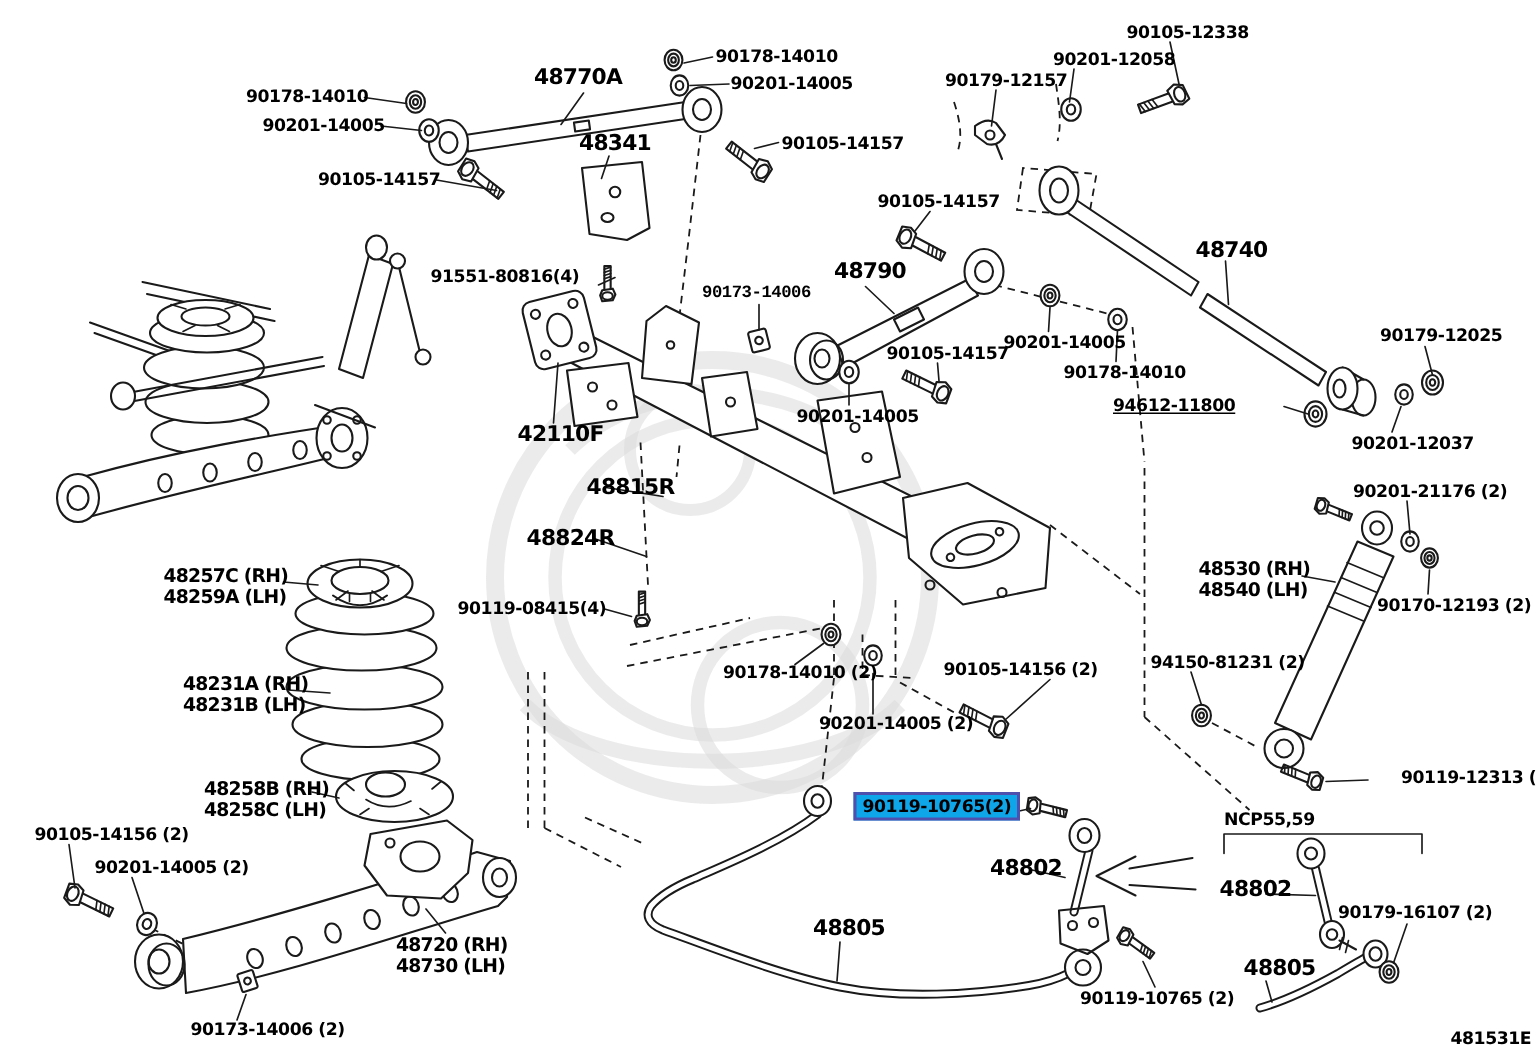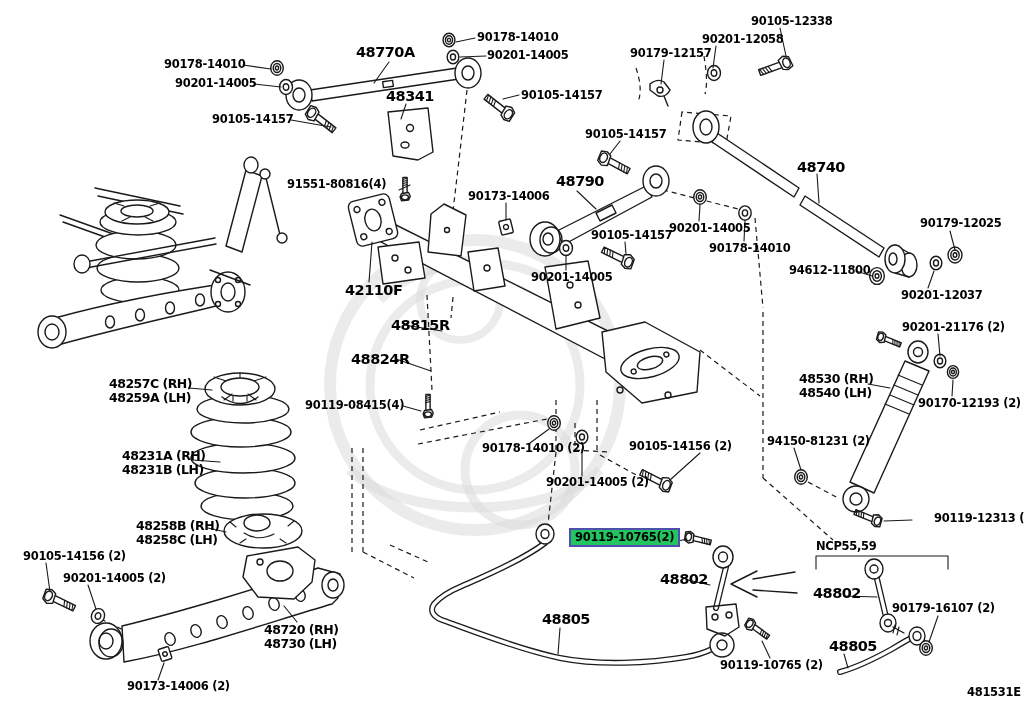--- a/index.html
+++ b/index.html
@@ -332,28 +332,28 @@
       <div class="lbl l" style="left: 356px; top: 45px;">48770A</div>
       <div class="lbl s" style="left: 477px; top: 31px;">90178-14010</div>
       <div class="lbl s" style="left: 487px; top: 49px;">90201-14005</div>
       <div class="lbl l" style="left: 386px; top: 89px;">48341</div>
       <div class="lbl s" style="left: 521px; top: 89px;">90105-14157</div>
       <div class="lbl s" style="left: 630px; top: 47px;">90179-12157</div>
       <div class="lbl s" style="left: 702px; top: 33px;">90201-12058</div>
       <div class="lbl s" style="left: 751px; top: 15px;">90105-12338</div>
       <div class="lbl s" style="left: 585px; top: 128px;">90105-14157</div>
       <div class="lbl l" style="left: 556px; top: 174px;">48790</div>
-      <div class="lbl s" style="left: 468px; top: 190px;">90173-14006</div>
+      <div class="lbl s" style="left: 468px; top: 190px; font-family: Liberation Mono, monospace;">90173-14006</div>
       <div class="lbl l" style="left: 797px; top: 160px;">48740</div>
       <div class="lbl s" style="left: 591px; top: 229px;">90105-14157</div>
       <div class="lbl s" style="left: 669px; top: 222px;">90201-14005</div>
       <div class="lbl s" style="left: 709px; top: 242px;">90178-14010</div>
       <div class="lbl s" style="left: 531px; top: 271px;">90201-14005</div>
       <div class="lbl s" style="left: 920px; top: 217px;">90179-12025</div>
-      <div class="lbl s" style="left: 789px; top: 264px;">94612-11800</div>
+      <div class="lbl s" style="left: 742px; top: 264px; text-decoration: underline;">94612-11800</div>
       <div class="lbl s" style="left: 901px; top: 289px;">90201-12037</div>
       <div class="lbl s" style="left: 287px; top: 178px;">91551-80816(4)</div>
       <div class="lbl l" style="left: 345px; top: 283px;">42110F</div>
       <div class="lbl l" style="left: 359px; top: 318px; margin-left: 32px;">48815R</div>
       <div class="lbl l" style="left: 351px; top: 352px;">48824R</div>
       <div class="lbl s" style="left: 902px; top: 321px;">90201-21176 (2)</div>
       <div class="lbl m" style="left: 799px; top: 372px;">48530 (RH)</div>
       <div class="lbl m" style="left: 799px; top: 386px;">48540 (LH)</div>
       <div class="lbl s" style="left: 918px; top: 397px;">90170-12193 (2)</div>
       <div class="lbl m" style="left: 109px; top: 377px;">48257C (RH)</div>
@@ -363,21 +363,21 @@
       <div class="lbl m" style="left: 122px; top: 463px;">48231B (LH)</div>
       <div class="lbl s" style="left: 482px; top: 442px;">90178-14010 (2)</div>
       <div class="lbl s" style="left: 629px; top: 440px;">90105-14156 (2)</div>
       <div class="lbl s" style="left: 767px; top: 435px;">94150-81231 (2)</div>
       <div class="lbl s" style="left: 546px; top: 476px;">90201-14005 (2)</div>
       <div class="lbl m" style="left: 136px; top: 519px;">48258B (RH)</div>
       <div class="lbl m" style="left: 136px; top: 533px;">48258C (LH)</div>
       <div class="lbl s" style="left: 23px; top: 550px;">90105-14156 (2)</div>
       <div class="lbl s" style="left: 63px; top: 572px;">90201-14005 (2)</div>
       <div class="lbl s" style="left: 914px; top: 512px; margin-left: 20px;">90119-12313 (2)</div>
-      <div class="lbl h" style="left: 569px; top: 528px; background: #22c55e; border-color: rgb(79, 79, 174);">90119-10765(2)</div>
+      <div class="lbl h" style="left: 569px; top: 528px; background: #0ea5e9; border-color: rgb(79, 79, 174);">90119-10765(2)</div>
       <div class="lbl l" style="left: 660px; top: 572px;">48802</div>
       <div class="lbl s" style="left: 816px; top: 540px; text-align: center;">NCP55,59</div>
       <div class="lbl l" style="left: 813px; top: 586px;">48802</div>
       <div class="lbl s" style="left: 892px; top: 602px;">90179-16107 (2)</div>
       <div class="lbl m" style="left: 264px; top: 623px;">48720 (RH)</div>
       <div class="lbl m" style="left: 264px; top: 637px;">48730 (LH)</div>
       <div class="lbl l" style="left: 542px; top: 612px;">48805</div>
       <div class="lbl l" style="left: 829px; top: 639px;">48805</div>
       <div class="lbl s" style="left: 720px; top: 659px;">90119-10765 (2)</div>
       <div class="lbl s" style="left: 127px; top: 680px;">90173-14006 (2)</div>

